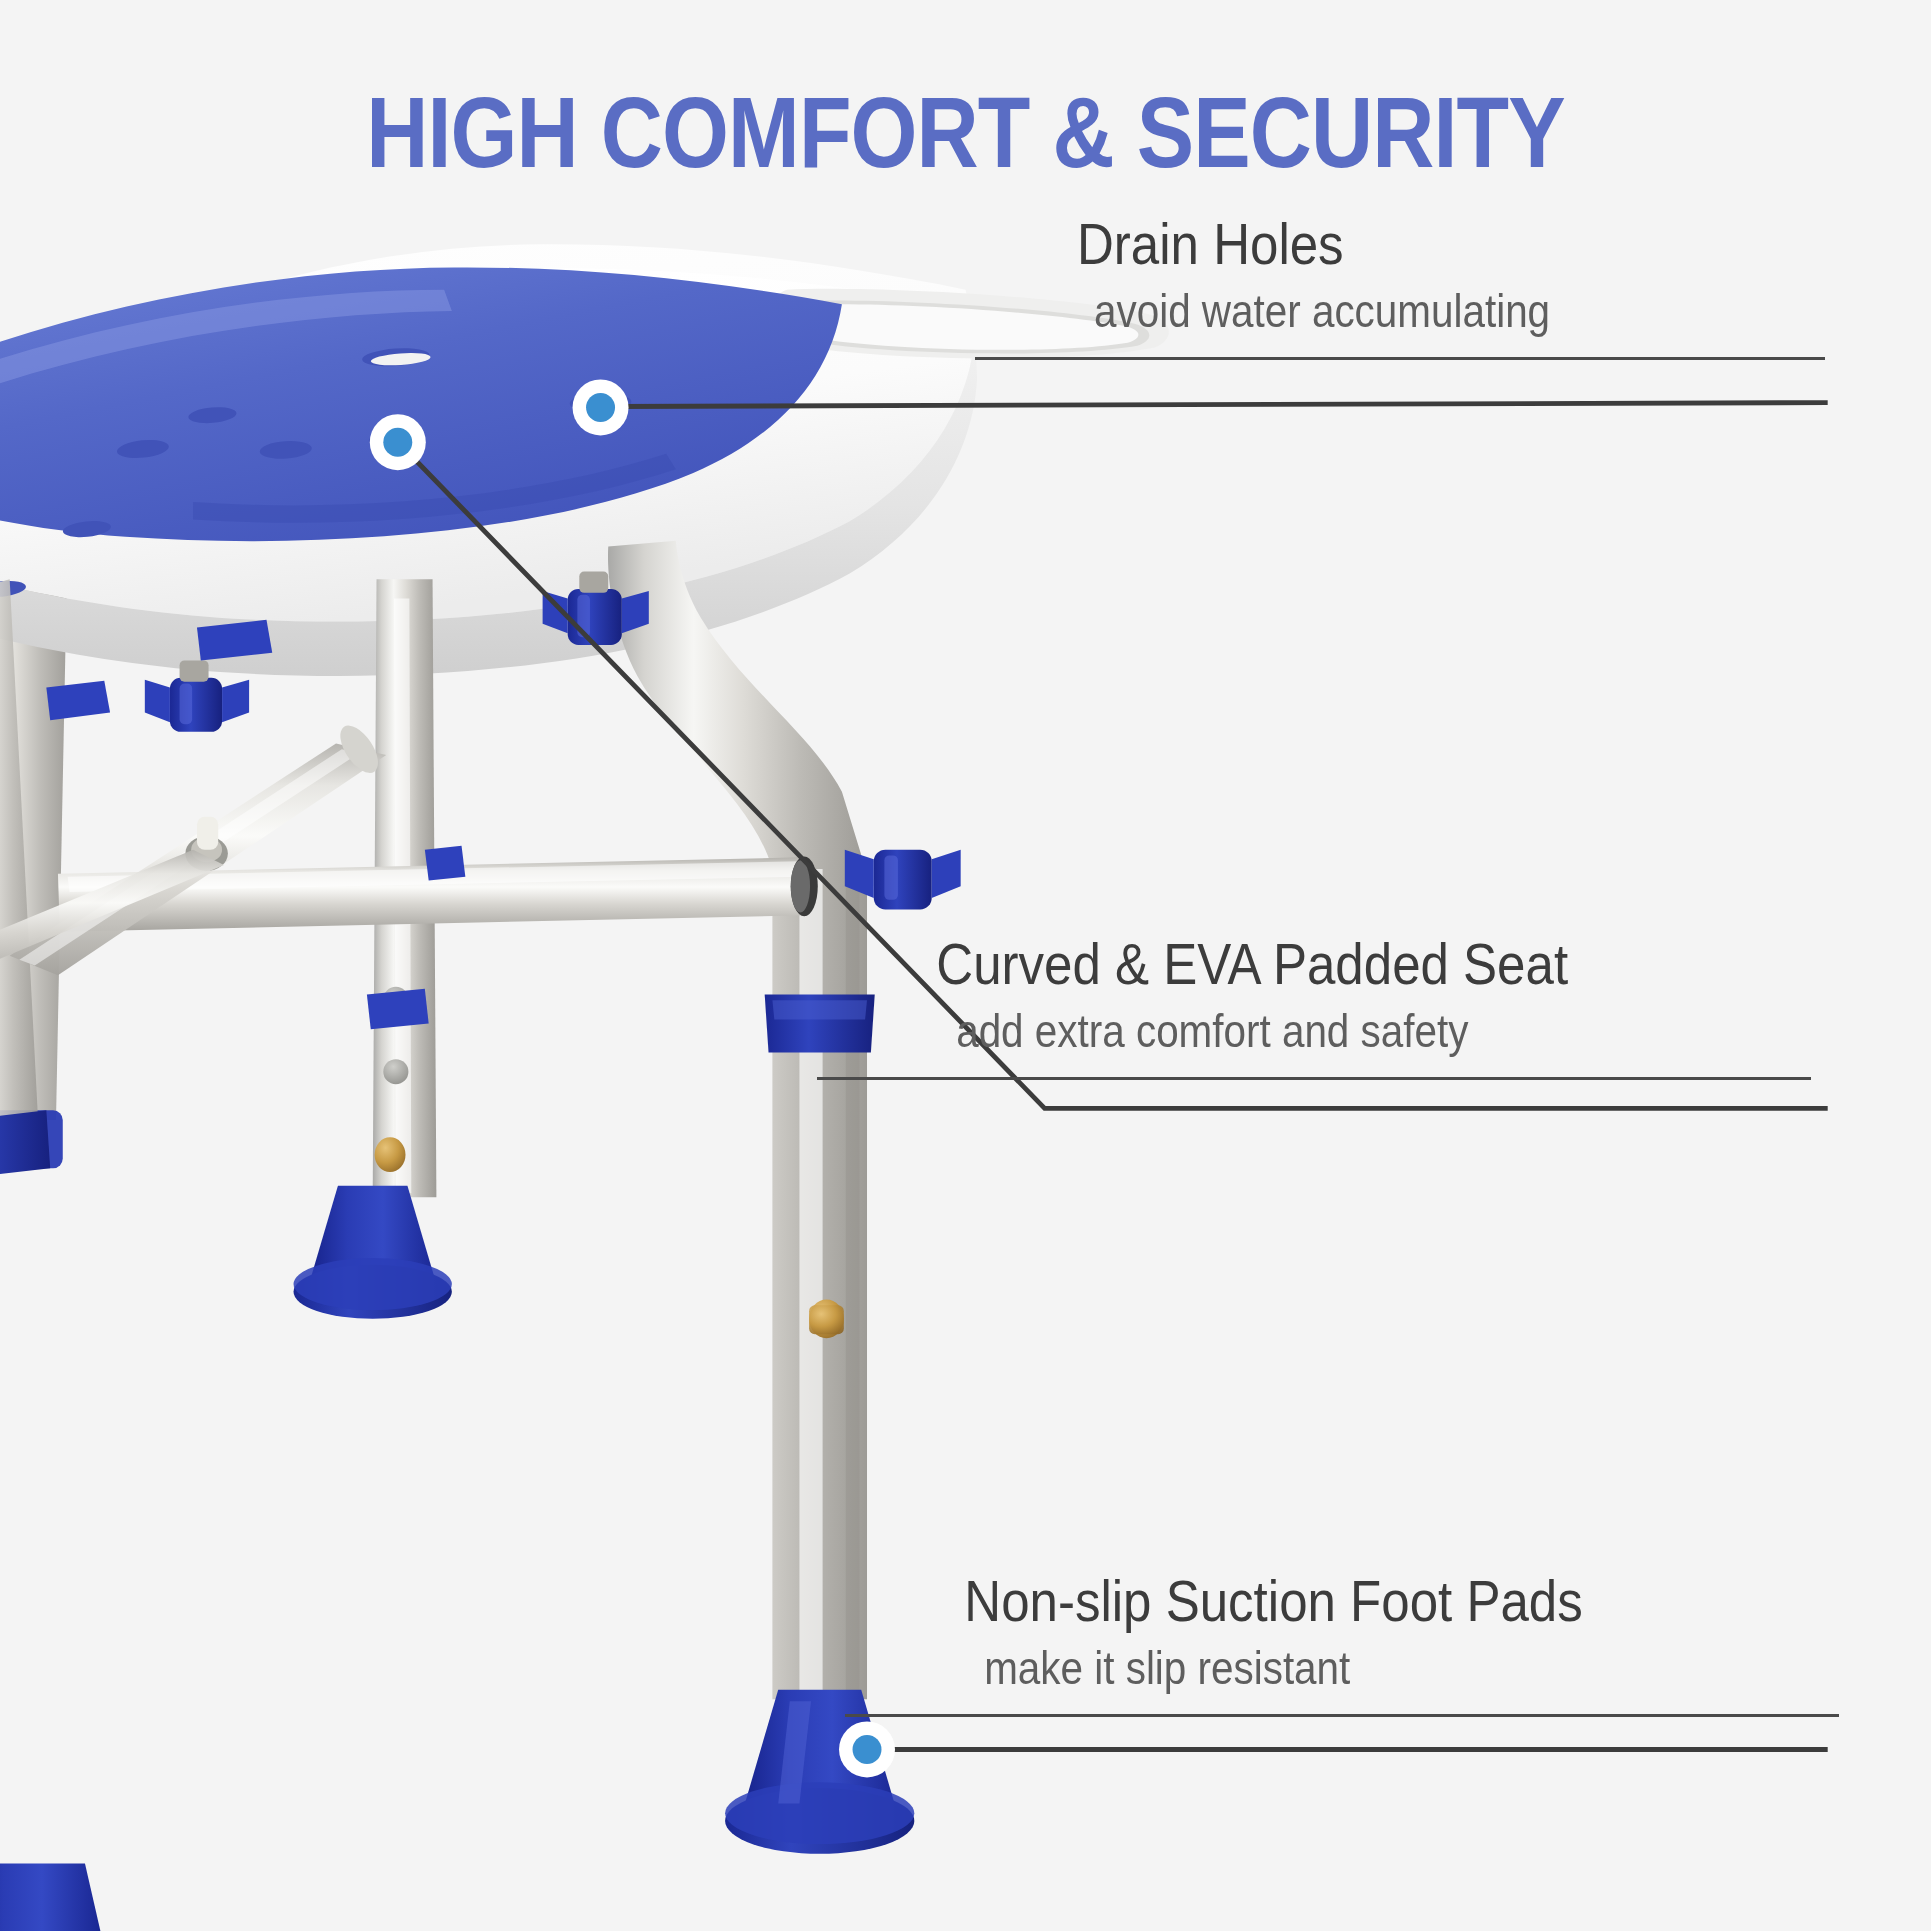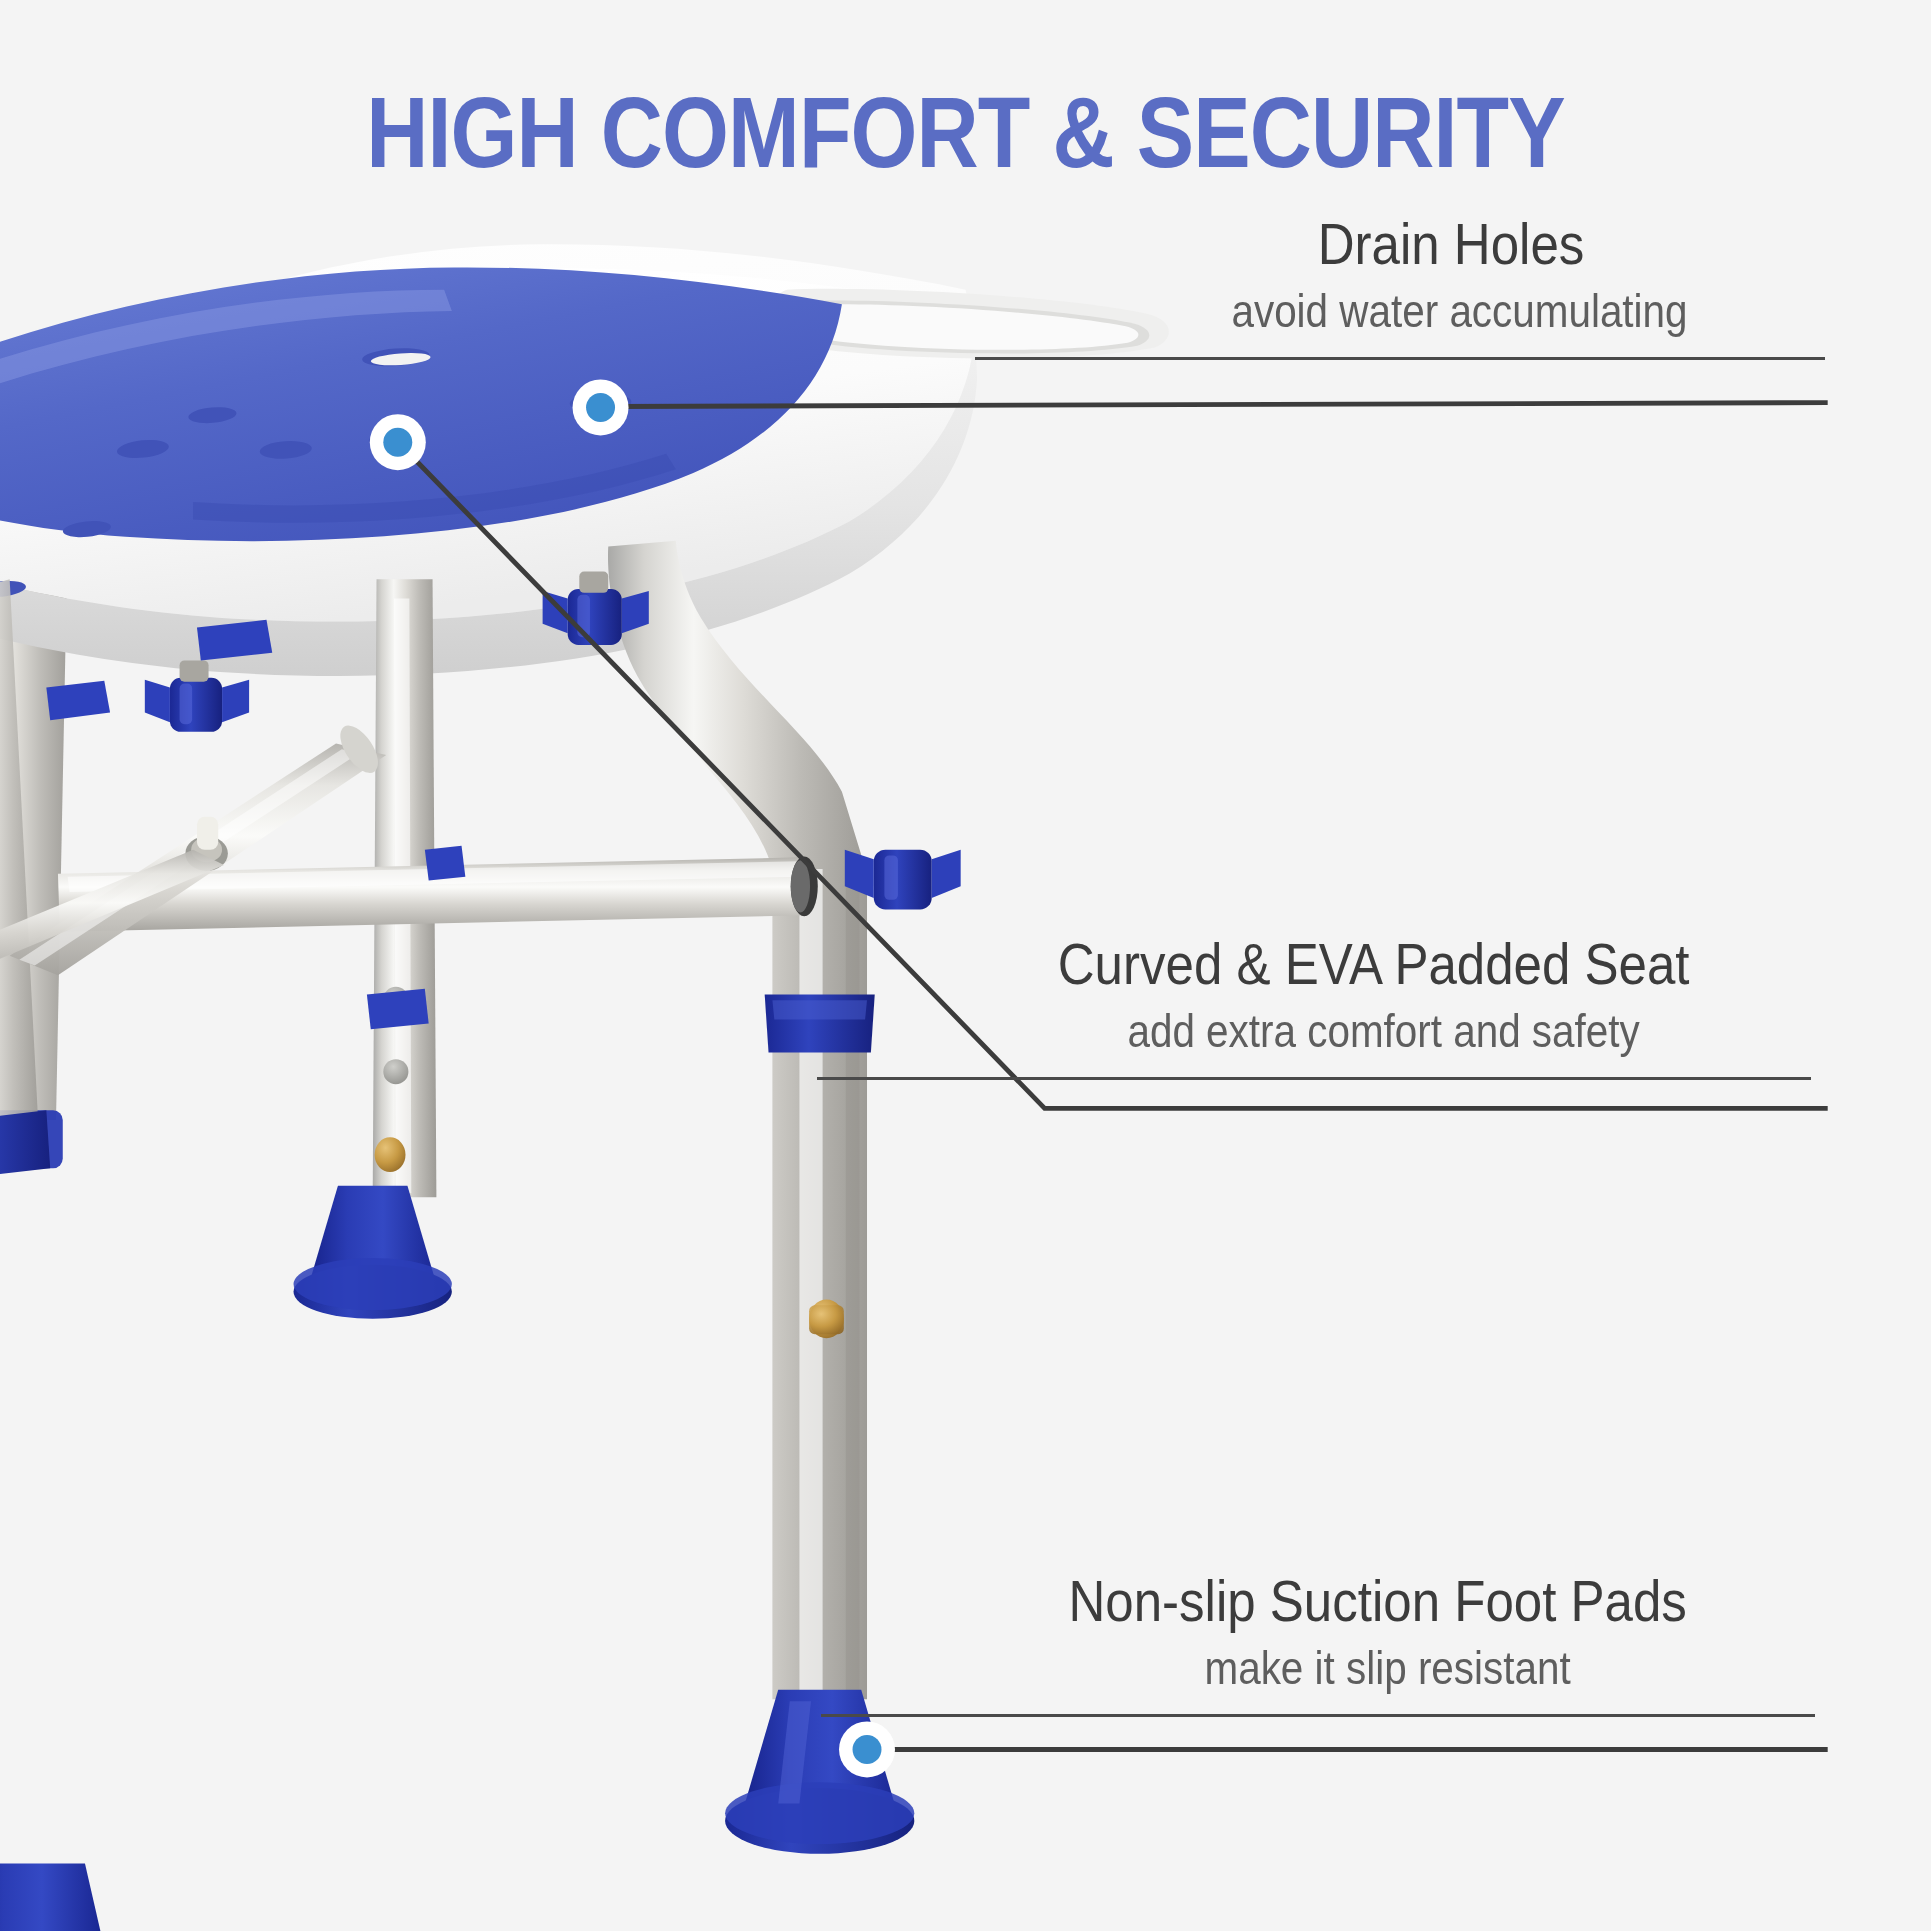--- a/index.html
+++ b/index.html
@@ -23,21 +23,21 @@
     transform:scaleX(0.86);
     transform-origin:center top;
     white-space:nowrap;
   }
 
   
   #product { position:absolute; inset:0; }
   #product svg { display:block; width:1931px; height:1931px; }
 
   
-  .callout { position:absolute; text-align:center; }
+  .callout { position:absolute; text-align:left; }
   .callout .c-title {
     font-size:58px;
     color:#3c3c3c;
     letter-spacing:0px;
     white-space:nowrap;
     transform:scaleX(0.88);
     transform-origin:right top;
     line-height:1.12;
   }
   .callout .c-sub {
@@ -54,21 +54,21 @@
     background:#4a4a4a;
     margin-top:17.4px;
   }
 
   #callout-drain      { top:212px;  right:106px; width:850px; }
   #callout-drain .c-rule { width:850px; }
 
   #callout-seat       { top:932px;  right:120px; width:994px; }
   #callout-seat .c-rule { width:994px; }
 
-  #callout-pads       { top:1569px; right:116px; width:994px; }
+  #callout-pads       { top:1569px; right:92px; width:994px; }
   #callout-pads .c-rule { width:994px; }
 
   
   #leaders { position:absolute; inset:0; pointer-events:none; }
 </style>
 </head>
 <body>
 
 <div id="title">HIGH COMFORT &amp; SECURITY</div>
 

